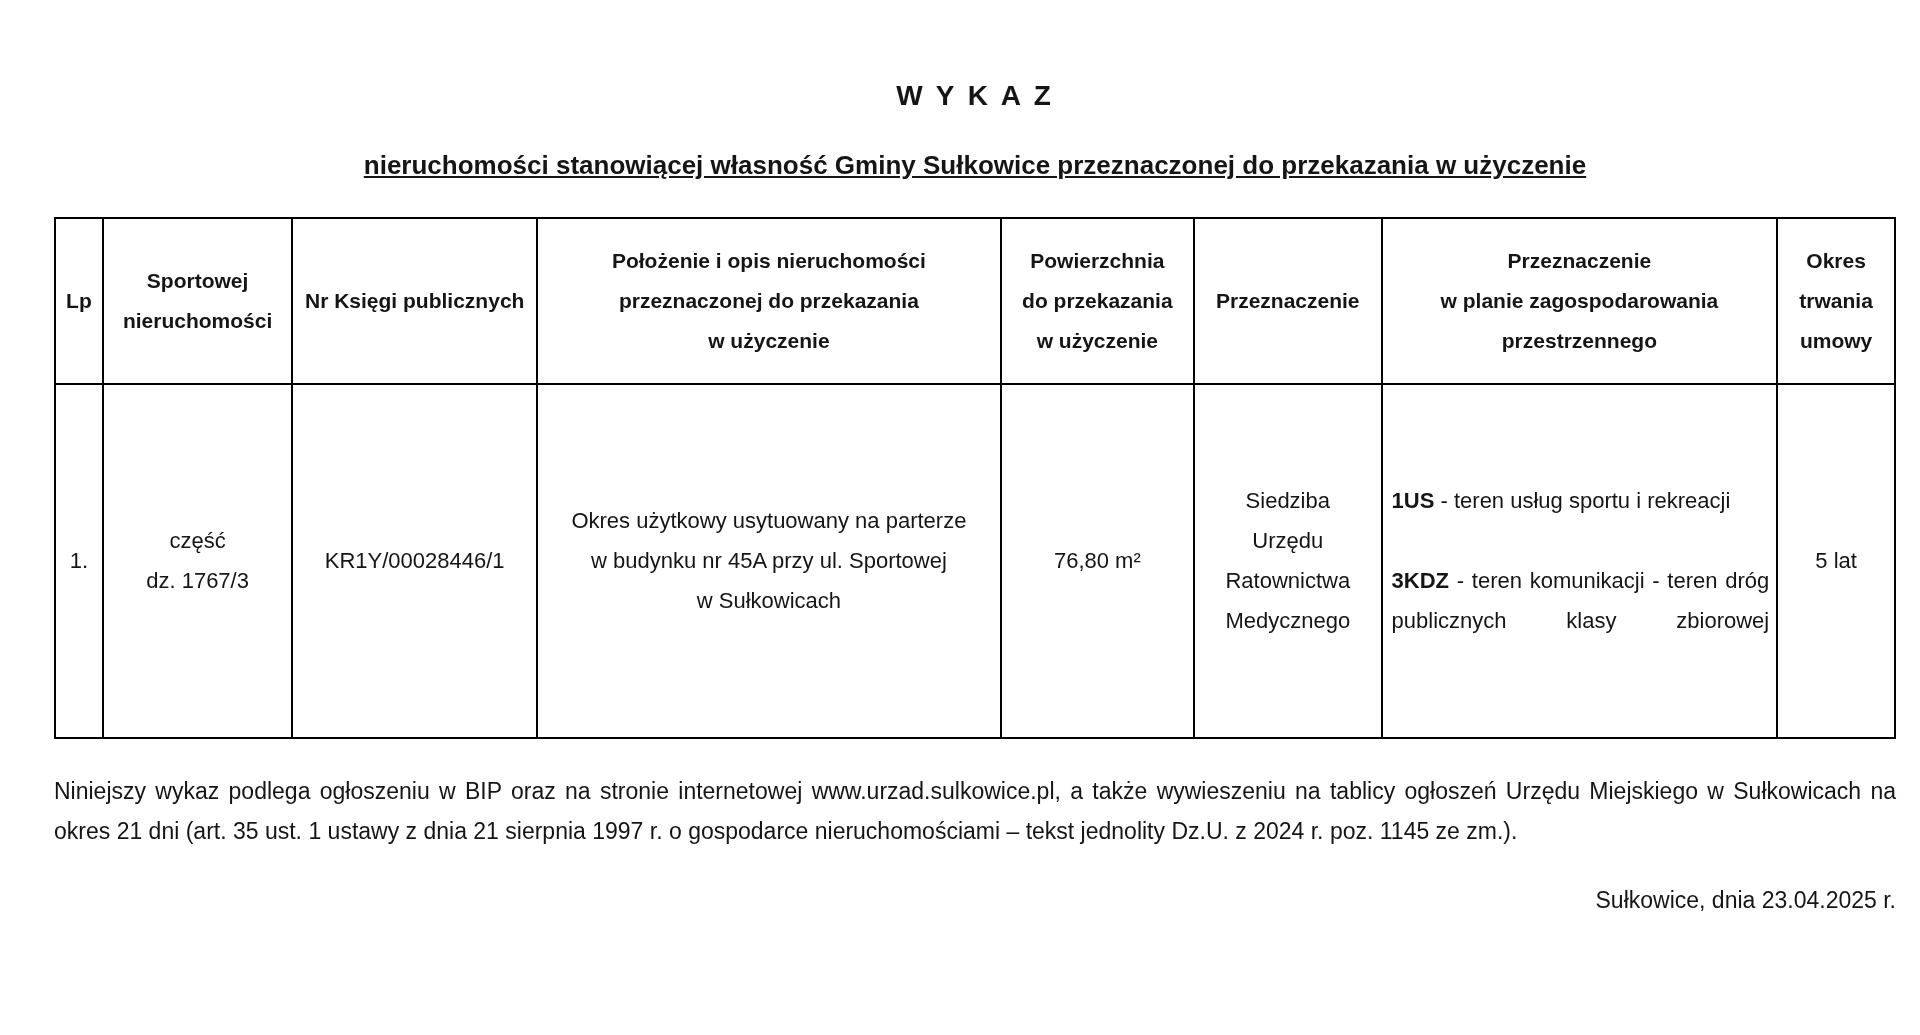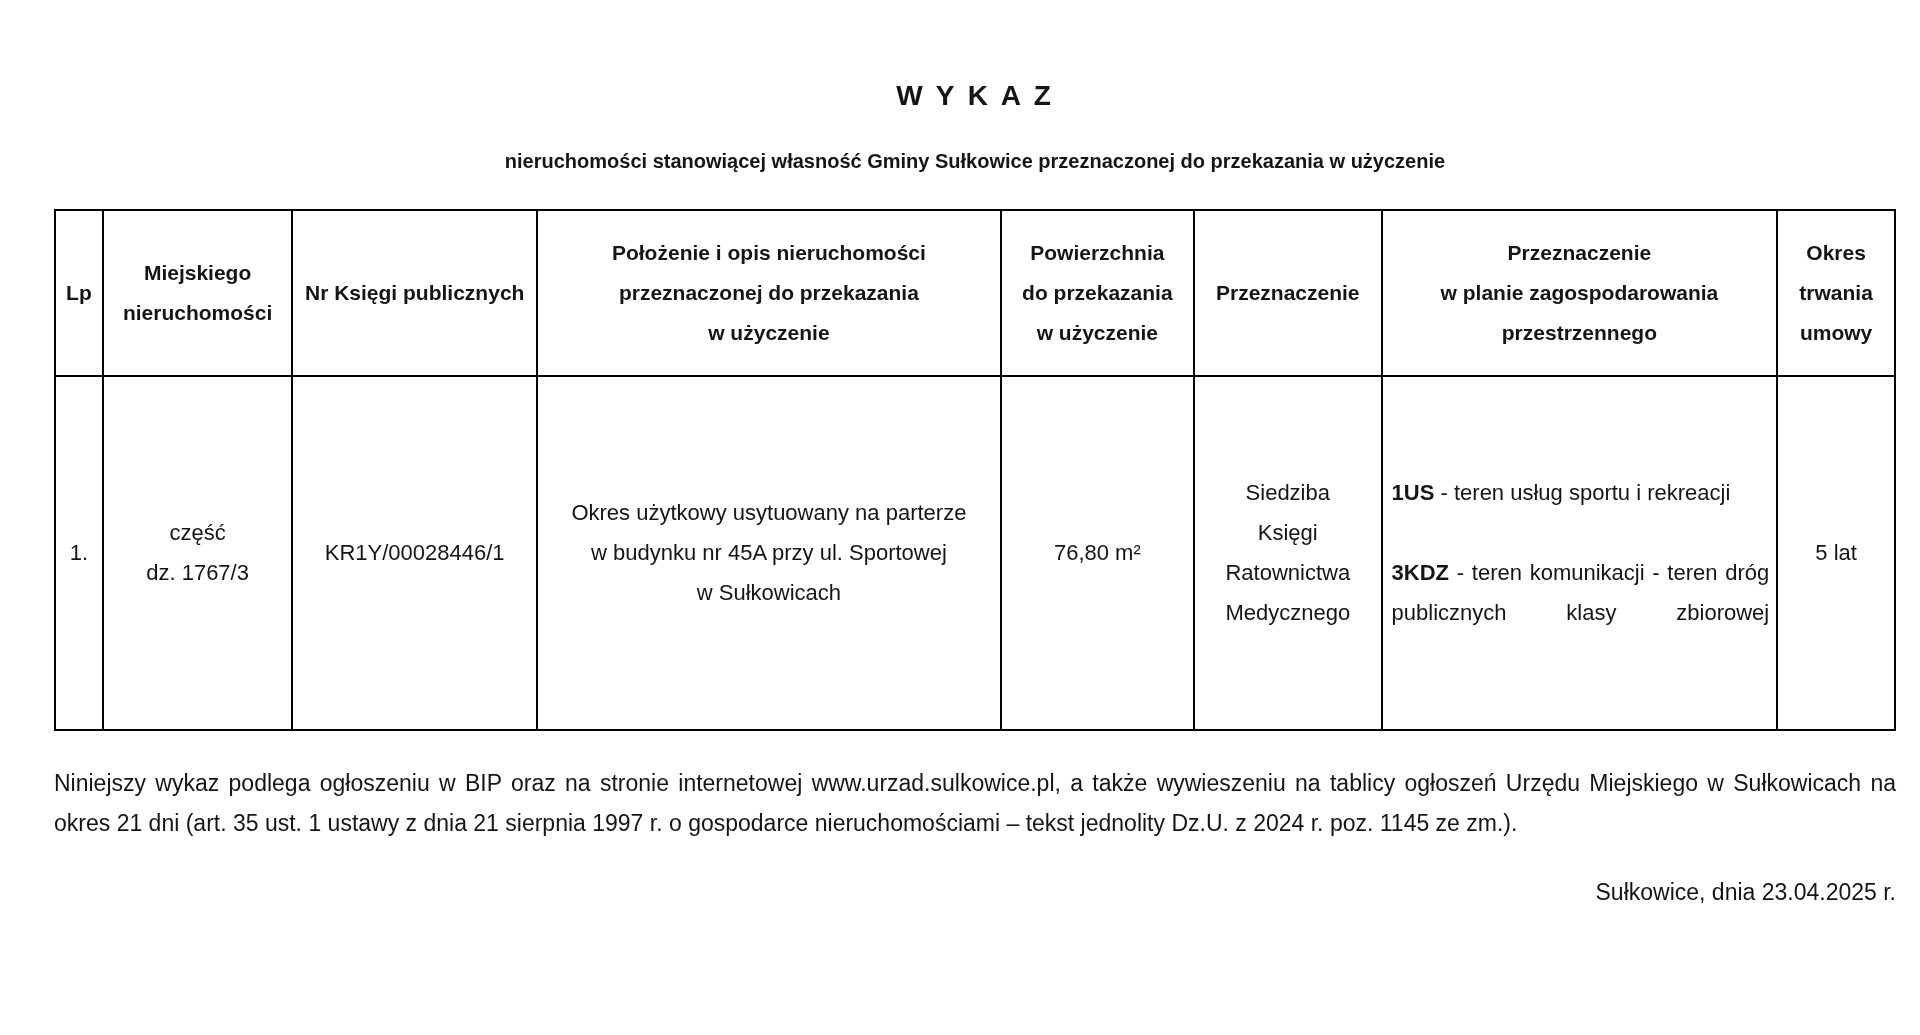--- a/index.html
+++ b/index.html
@@ -18,23 +18,24 @@
   .doc-title {
     text-align: center;
     font-size: 28px;
     font-weight: bold;
     letter-spacing: 3px;
     margin: 0 0 38px 0;
     white-space: pre;
   }
   .doc-subtitle {
     text-align: center;
-    font-size: 20px;
+    font-size: 26px;
     font-weight: bold;
     margin: 0 0 36px 0;
+    text-decoration: underline;
   }
   table.wykaz {
     width: 100%;
     border-collapse: collapse;
     table-layout: fixed;
   }
   .wykaz th, .wykaz td {
     border: 2px solid #000000;
     vertical-align: middle;
     text-align: center;
@@ -94,21 +95,21 @@
       <col style="width:13.3%">
       <col style="width:25.2%">
       <col style="width:10.5%">
       <col style="width:10.2%">
       <col style="width:21.5%">
       <col style="width:6.4%">
     </colgroup>
     <thead>
       <tr>
         <th>Lp</th>
-        <th>Miejskiego
+        <th>Sportowej
 nieruchomości</th>
         <th>Nr Księgi publicznych</th>
         <th>Położenie i opis nieruchomości
 przeznaczonej do przekazania
 w użyczenie</th>
         <th>Powierzchnia
 do przekazania
 w użyczenie</th>
         <th>Przeznaczenie</th>
         <th>Przeznaczenie
@@ -123,21 +124,21 @@
       <tr>
         <td>1.</td>
         <td>część
 dz. 1767/3</td>
         <td>KR1Y/00028446/1</td>
         <td>Okres użytkowy usytuowany  na parterze
 w budynku nr 45A przy ul. Sportowej
 w Sułkowicach</td>
         <td>76,80 m²</td>
         <td>Siedziba
-Księgi
+Urzędu
 Ratownictwa
 Medycznego</td>
         <td class="cell-plan">
           <div class="plan-item"><b>1US</b><span> - teren usług sportu i rekreacji</span></div>
           <div class="plan-item"><b>3KDZ</b><span> - teren komunikacji - teren dróg publicznych klasy zbiorowej</span></div>
         </td>
         <td>5 lat</td>
       </tr>
     </tbody>
   </table>

